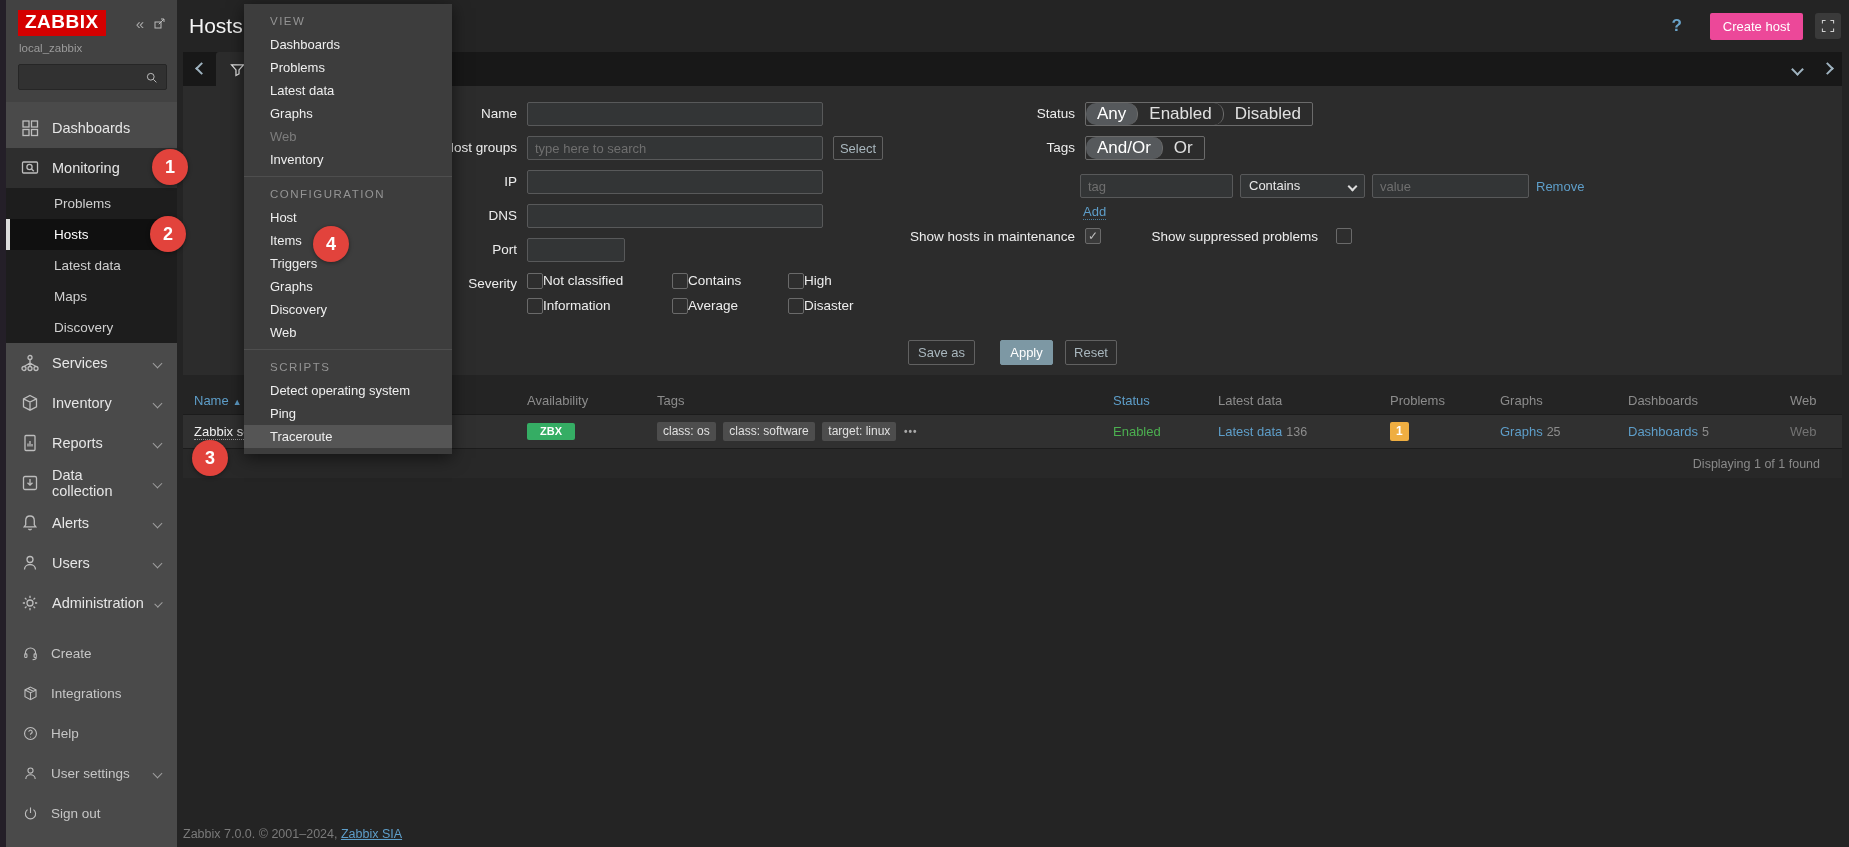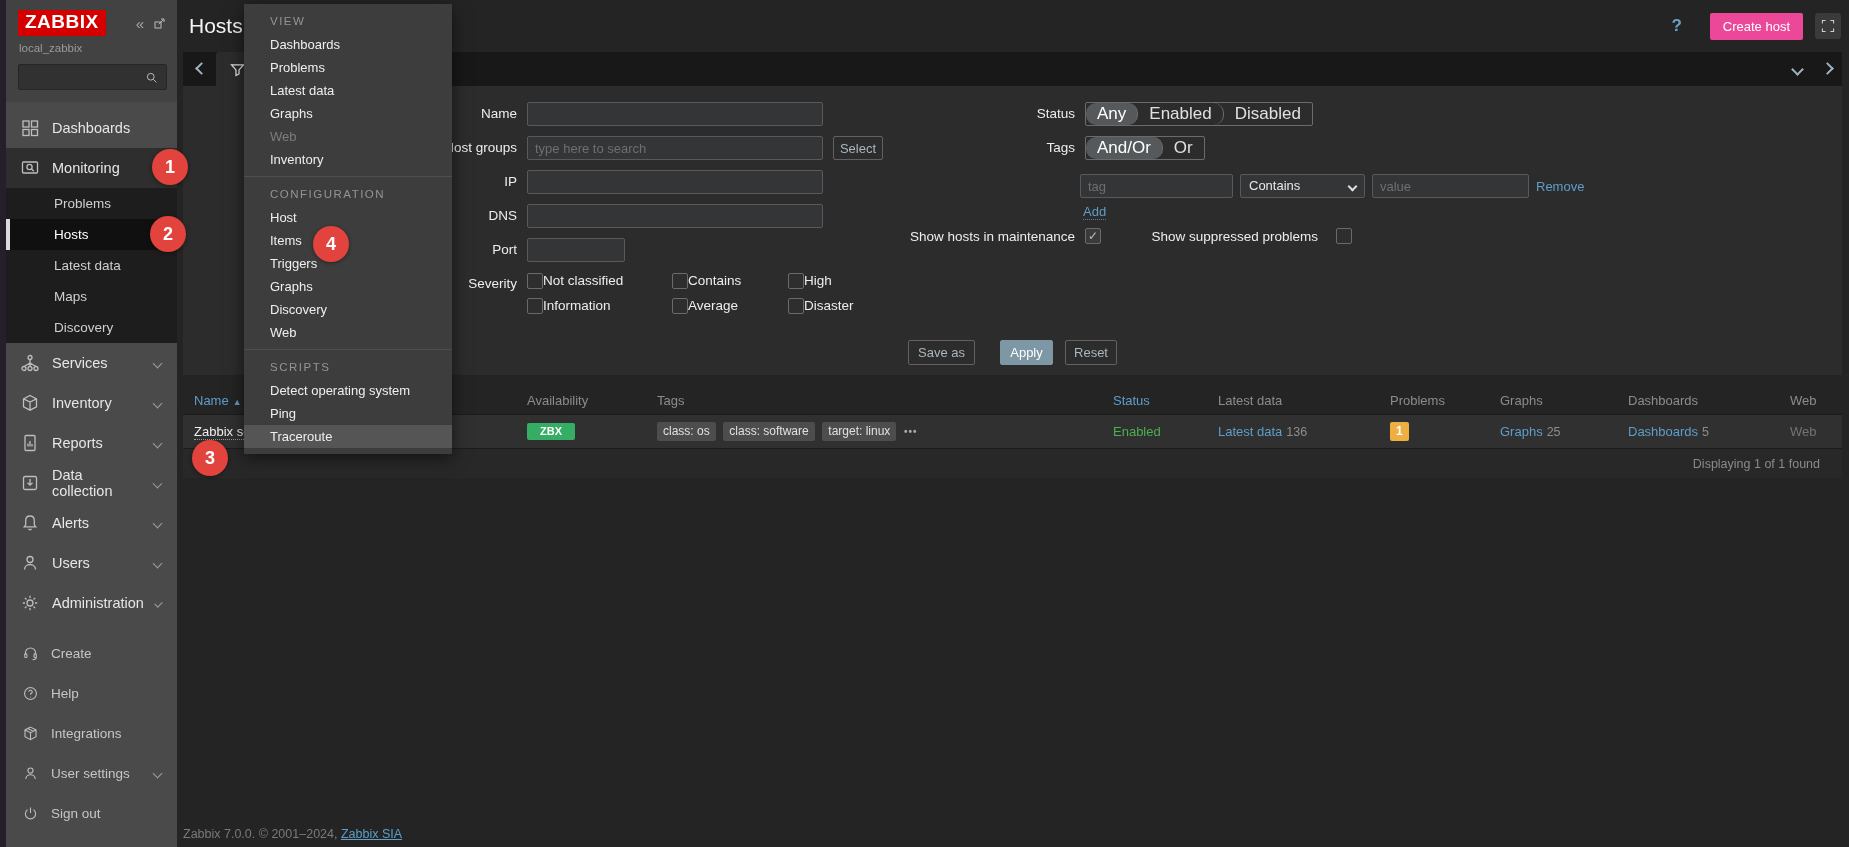--- a/index.html
+++ b/index.html
@@ -239,31 +239,31 @@
       <svg class="nicon sic" viewBox="0 0 20 20">
         <path d="M4 11 V9.5 a6 6 0 0 1 12 0 V11"></path>
           <rect x="3.2" y="10.5" width="2.6" height="4.2" rx="1"></rect>
           <rect x="14.2" y="10.5" width="2.6" height="4.2" rx="1"></rect>
           <path d="M16.8 14.7 c0 2-2.3 2.5-4.3 2.5"></path>
       </svg>
       <span>Create</span>
     </div>
     <div class="nav-item small">
       <svg class="nicon sic" viewBox="0 0 20 20">
+        <path d="M10 2.5 L16.5 5.8 V13.8 L10 17.2 L3.5 13.8 V5.8 Z M3.5 5.8 L10 9 L16.5 5.8 M10 9 V17 M6.7 4.2 L13.3 7.4"></path>
+      </svg>
+      <span>Integrations</span>
+    </div>
+    <div class="nav-item small">
+      <svg class="nicon sic" viewBox="0 0 20 20">
         <circle cx="10" cy="10" r="7"></circle>
           <path d="M8 8 a2 2 0 1 1 3 1.8 c-.7.4-1 .8-1 1.7"></path>
           <path d="M10 13.8 v.9"></path>
       </svg>
       <span>Help</span>
-    </div>
-    <div class="nav-item small">
-      <svg class="nicon sic" viewBox="0 0 20 20">
-        <path d="M10 2.5 L16.5 5.8 V13.8 L10 17.2 L3.5 13.8 V5.8 Z M3.5 5.8 L10 9 L16.5 5.8 M10 9 V17 M6.7 4.2 L13.3 7.4"></path>
-      </svg>
-      <span>Integrations</span>
     </div>
     <div class="nav-item small">
       <svg class="nicon sic" viewBox="0 0 20 20">
         <circle cx="10" cy="6.5" r="3"></circle>
           <path d="M4.5 16.5 C4.5 13.5 7 11.5 10 11.5 C13 11.5 15.5 13.5 15.5 16.5"></path>
       </svg>
       <span>User settings</span>
         <span class="chev"></span>
     </div>
     <div class="nav-item small">

